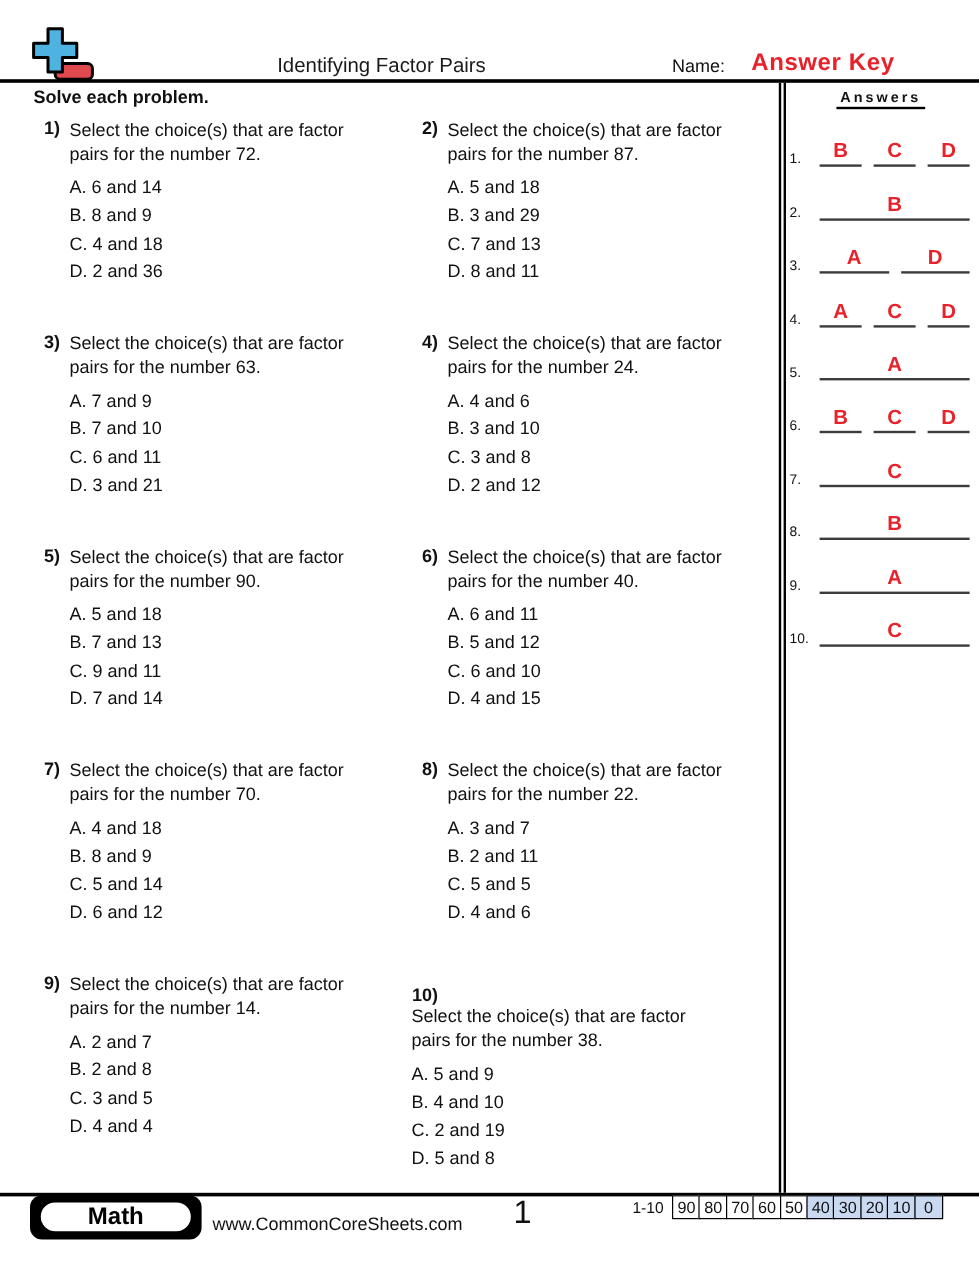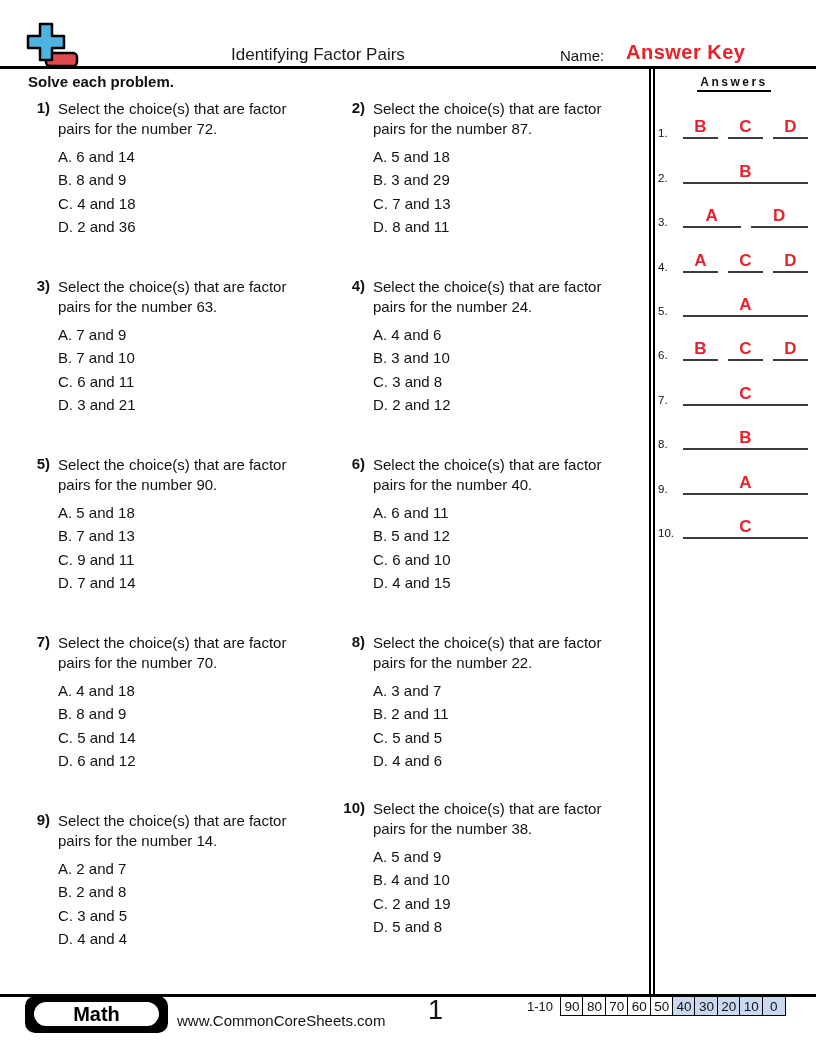--- a/index.html
+++ b/index.html
@@ -203,21 +203,21 @@
             <div>pairs for the number 14.</div>
           </div>
           <div class="qchoices">
             <div class="qchoice">A. 2 and 7</div>
             <div class="qchoice">B. 2 and 8</div>
             <div class="qchoice">C. 3 and 5</div>
             <div class="qchoice">D. 4 and 4</div>
           </div>
         </div>
       </div>
-      <div class="question" style="left: 315px; top: 700px;">
+      <div class="question" style="left: 315px; top: 722px; flex-direction: column;">
         <div class="qnum">10)</div>
         <div>
           <div class="qprompt">
             <div>Select the choice(s) that are factor</div>
             <div>pairs for the number 38.</div>
           </div>
           <div class="qchoices">
             <div class="qchoice">A. 5 and 9</div>
             <div class="qchoice">B. 4 and 10</div>
             <div class="qchoice">C. 2 and 19</div>

